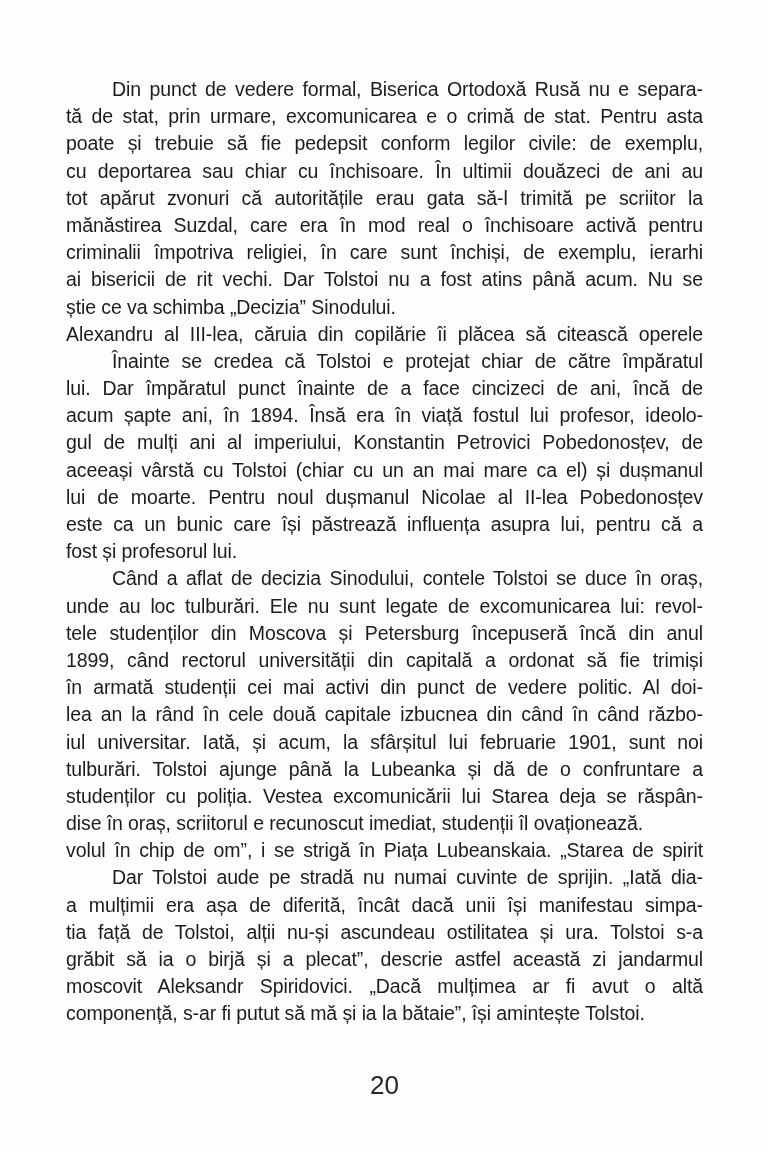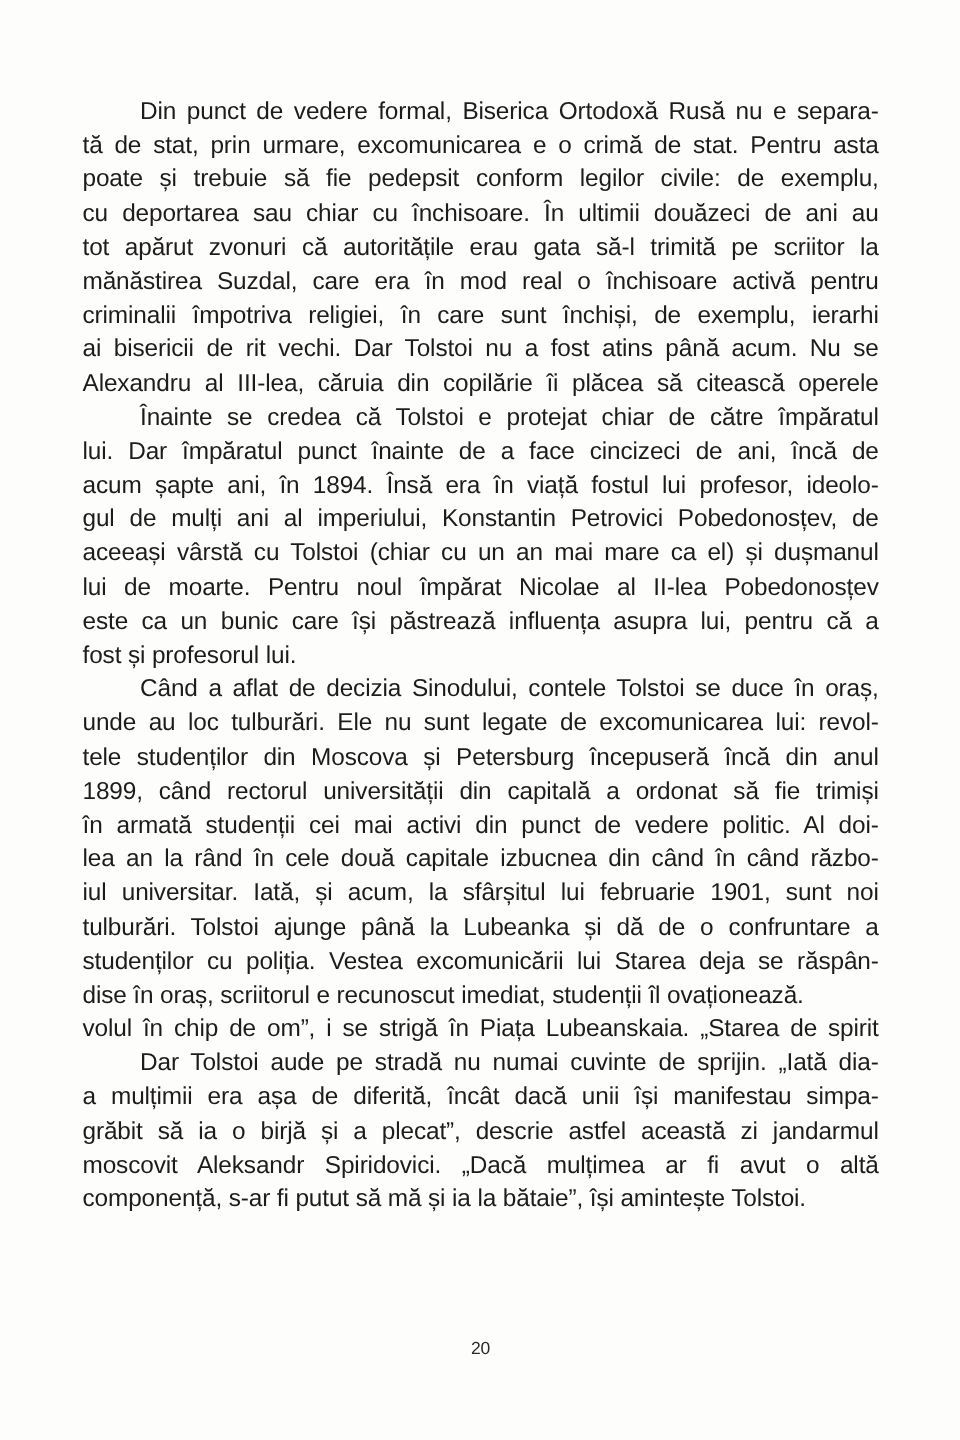--- a/index.html
+++ b/index.html
@@ -32,49 +32,50 @@
   .line.first { padding-left: 46px; }
   .line.plast { text-align-last: left; }
   .footer {
     position: absolute;
     left: 66px;
     top: 1070px;
     width: 637px;
     text-align: center;
   }
   .pagenum {
-    font-size: 14px;
+    font-size: 26px;
     color: #2a2826;
   }
 </style>
 </head>
 <body>
 
 <div class="page">
   <div class="text-block">
 
     <div class="para">
       <div class="line first">Din punct de vedere formal, Biserica Ortodoxă Rusă nu e separa-</div>
       <div class="line">tă de stat, prin urmare, excomunicarea e o crimă de stat. Pentru asta</div>
       <div class="line">poate și trebuie să fie pedepsit conform legilor civile: de exemplu,</div>
       <div class="line">cu deportarea sau chiar cu închisoare. În ultimii douăzeci de ani au</div>
       <div class="line">tot apărut zvonuri că autoritățile erau gata să-l trimită pe scriitor la</div>
       <div class="line">mănăstirea Suzdal, care era în mod real o închisoare activă pentru</div>
       <div class="line">criminalii împotriva religiei, în care sunt închiși, de exemplu, ierarhi</div>
       <div class="line">ai bisericii de rit vechi. Dar Tolstoi nu a fost atins până acum. Nu se</div>
+      <div class="line plast">știe ce va schimba „Decizia” Sinodului.</div>
     </div>
 
     <div class="para">
       <div class="line">Alexandru al III-lea, căruia din copilărie îi plăcea să citească operele</div>
       <div class="line first">Înainte se credea că Tolstoi e protejat chiar de către împăratul</div>
       <div class="line">lui. Dar împăratul punct înainte de a face cincizeci de ani, încă de</div>
       <div class="line">acum șapte ani, în 1894. Însă era în viață fostul lui profesor, ideolo-</div>
       <div class="line">gul de mulți ani al imperiului, Konstantin Petrovici Pobedonosțev, de</div>
       <div class="line">aceeași vârstă cu Tolstoi (chiar cu un an mai mare ca el) și dușmanul</div>
-      <div class="line">lui de moarte. Pentru noul împărat Nicolae al II-lea Pobedonosțev</div>
+      <div class="line">lui de moarte. Pentru noul dușmanul Nicolae al II-lea Pobedonosțev</div>
       <div class="line">este ca un bunic care își păstrează influența asupra lui, pentru că a</div>
       <div class="line plast">fost și profesorul lui.</div>
     </div>
 
     <div class="para">
       <div class="line first">Când a aflat de decizia Sinodului, contele Tolstoi se duce în oraș,</div>
       <div class="line">unde au loc tulburări. Ele nu sunt legate de excomunicarea lui: revol-</div>
       <div class="line">tele studenților din Moscova și Petersburg începuseră încă din anul</div>
       <div class="line">1899, când rectorul universității din capitală a ordonat să fie trimiși</div>
       <div class="line">în armată studenții cei mai activi din punct de vedere politic. Al doi-</div>
@@ -82,20 +83,21 @@
       <div class="line">iul universitar. Iată, și acum, la sfârșitul lui februarie 1901, sunt noi</div>
       <div class="line">tulburări. Tolstoi ajunge până la Lubeanka și dă de o confruntare a</div>
       <div class="line">studenților cu poliția. Vestea excomunicării lui Starea deja se răspân-</div>
       <div class="line plast">dise în oraș, scriitorul e recunoscut imediat, studenții îl ovaționează.</div>
     </div>
 
     <div class="para">
       <div class="line">volul în chip de om”, i se strigă în Piața Lubeanskaia. „Starea de spirit</div>
       <div class="line first">Dar Tolstoi aude pe stradă nu numai cuvinte de sprijin. „Iată dia-</div>
       <div class="line">a mulțimii era așa de diferită, încât dacă unii își manifestau simpa-</div>
+      <div class="line">tia față de Tolstoi, alții nu-și ascundeau ostilitatea și ura. Tolstoi s-a</div>
       <div class="line">grăbit să ia o birjă și a plecat”, descrie astfel această zi jandarmul</div>
       <div class="line">moscovit Aleksandr Spiridovici. „Dacă mulțimea ar fi avut o altă</div>
       <div class="line plast">componență, s-ar fi putut să mă și ia la bătaie”, își amintește Tolstoi.</div>
     </div>
 
   </div>
 
   <div class="footer">
     <span class="pagenum">20</span>
   </div>

